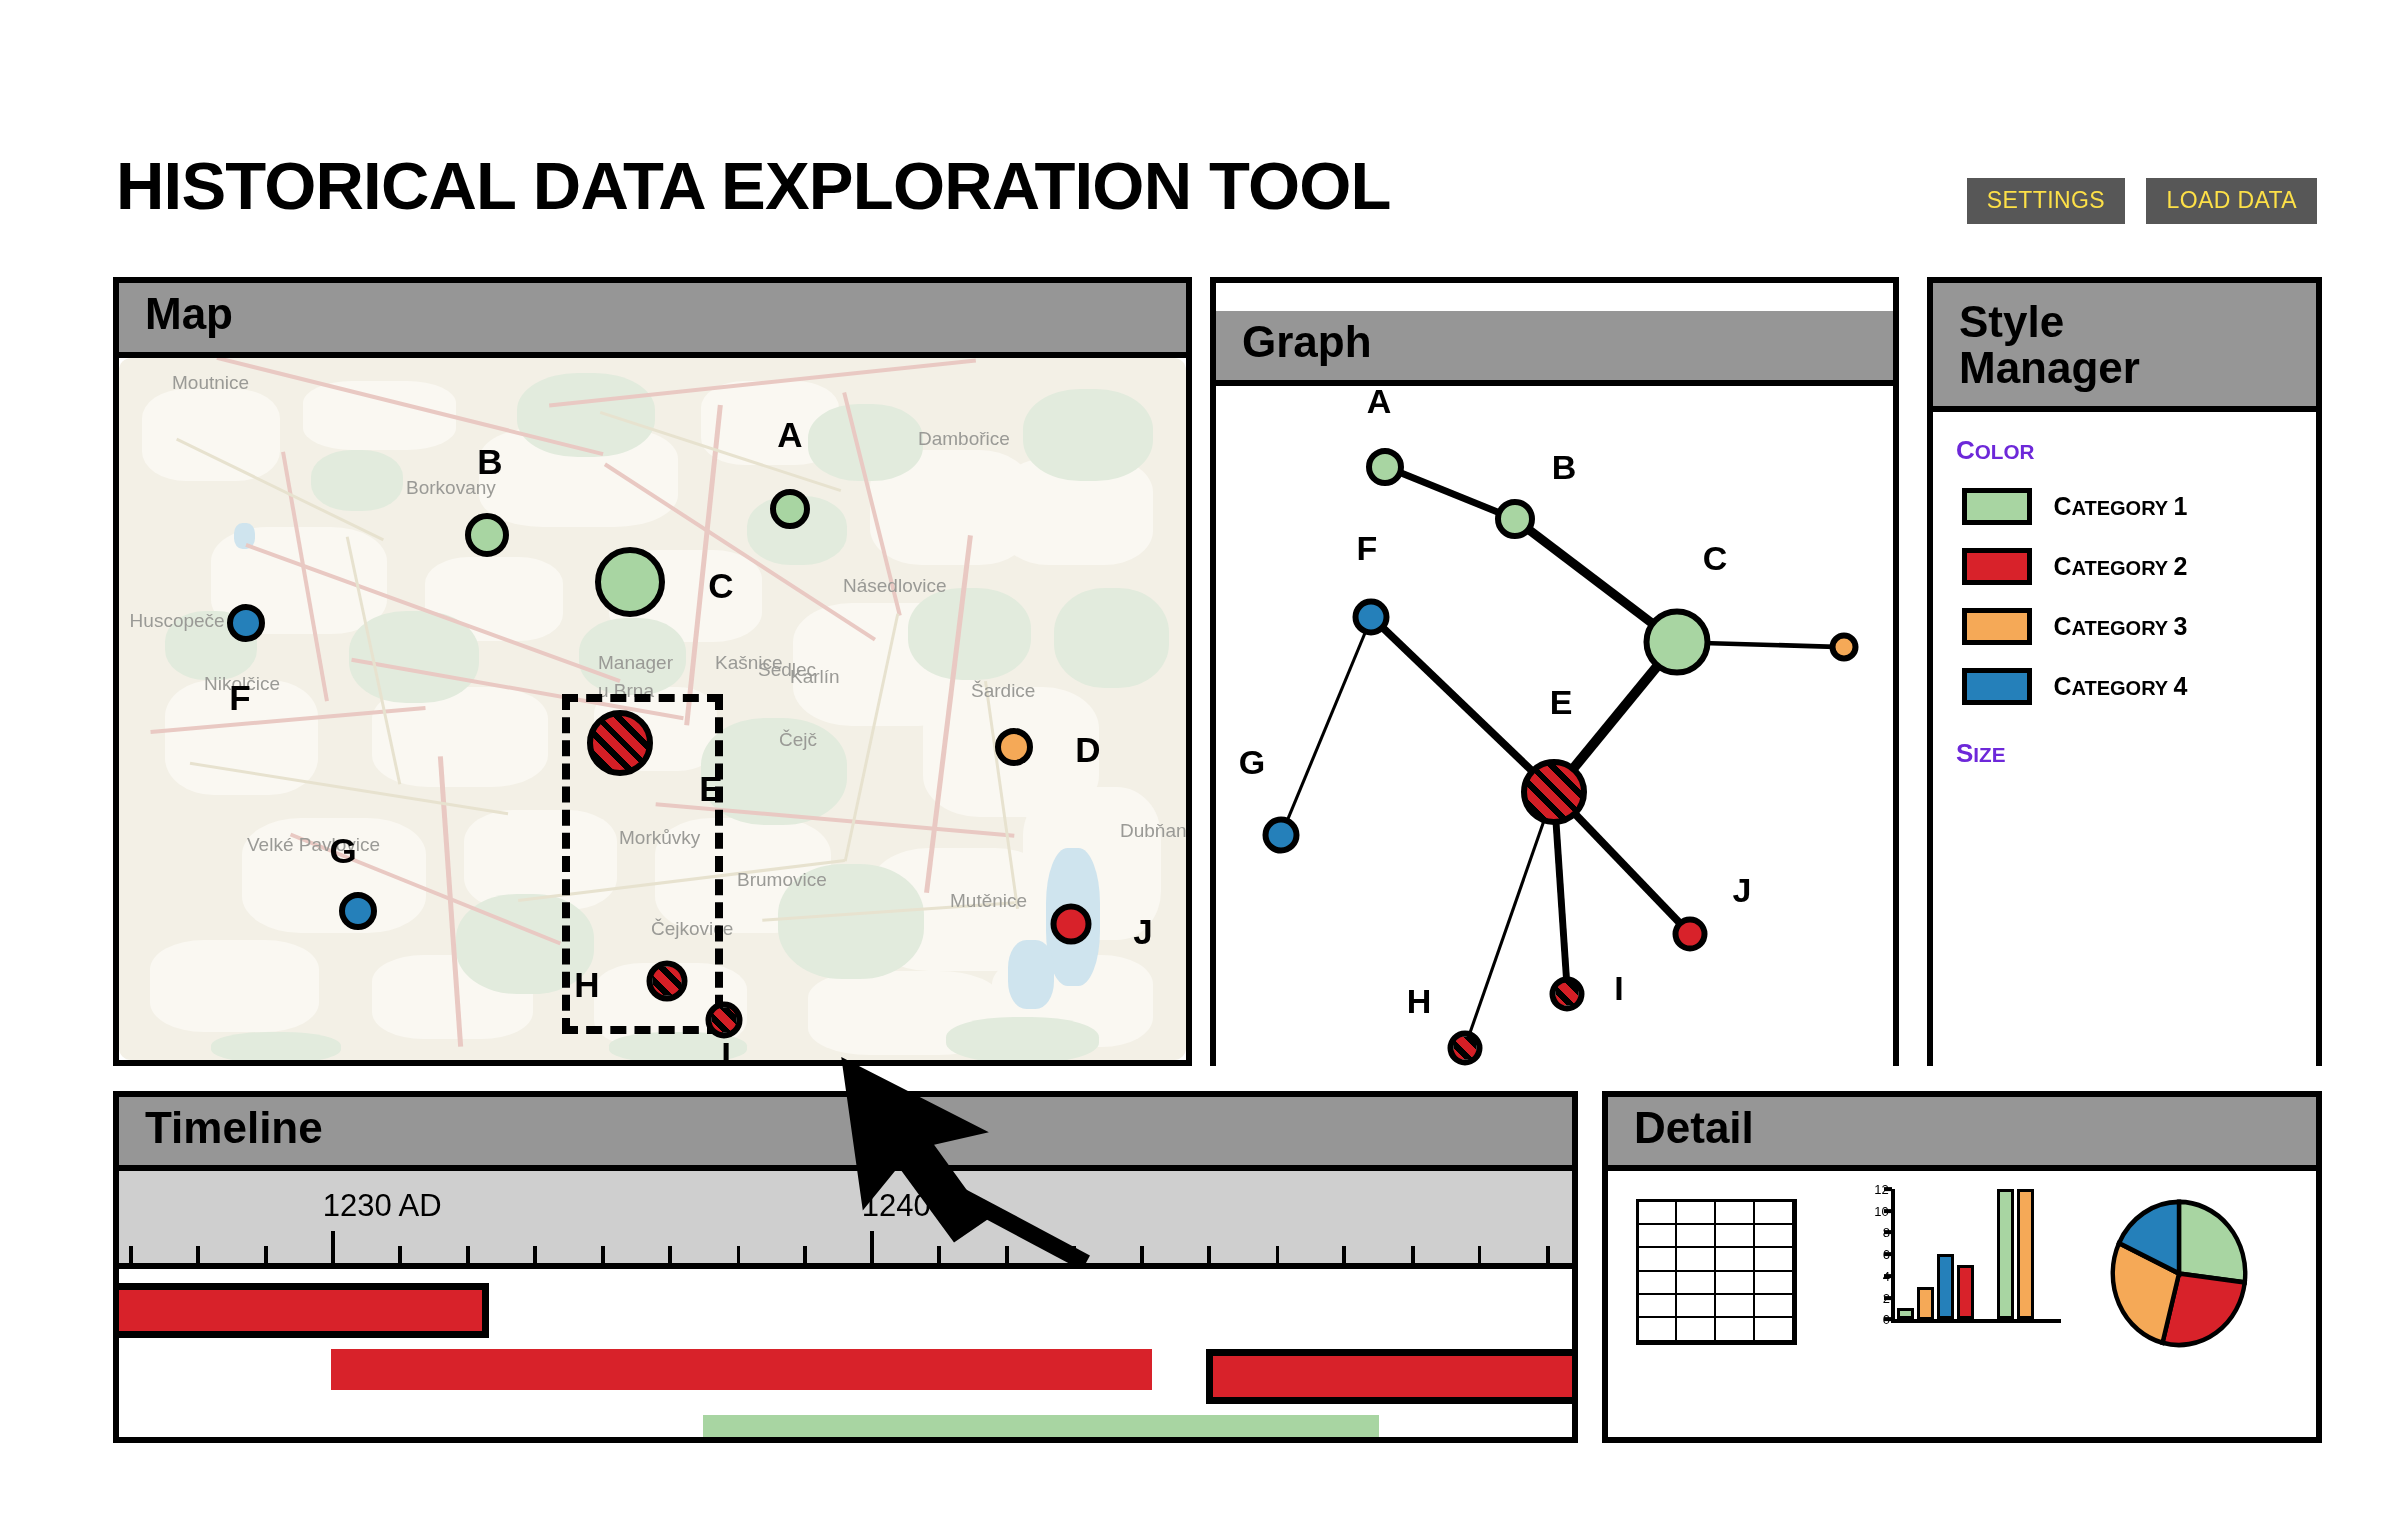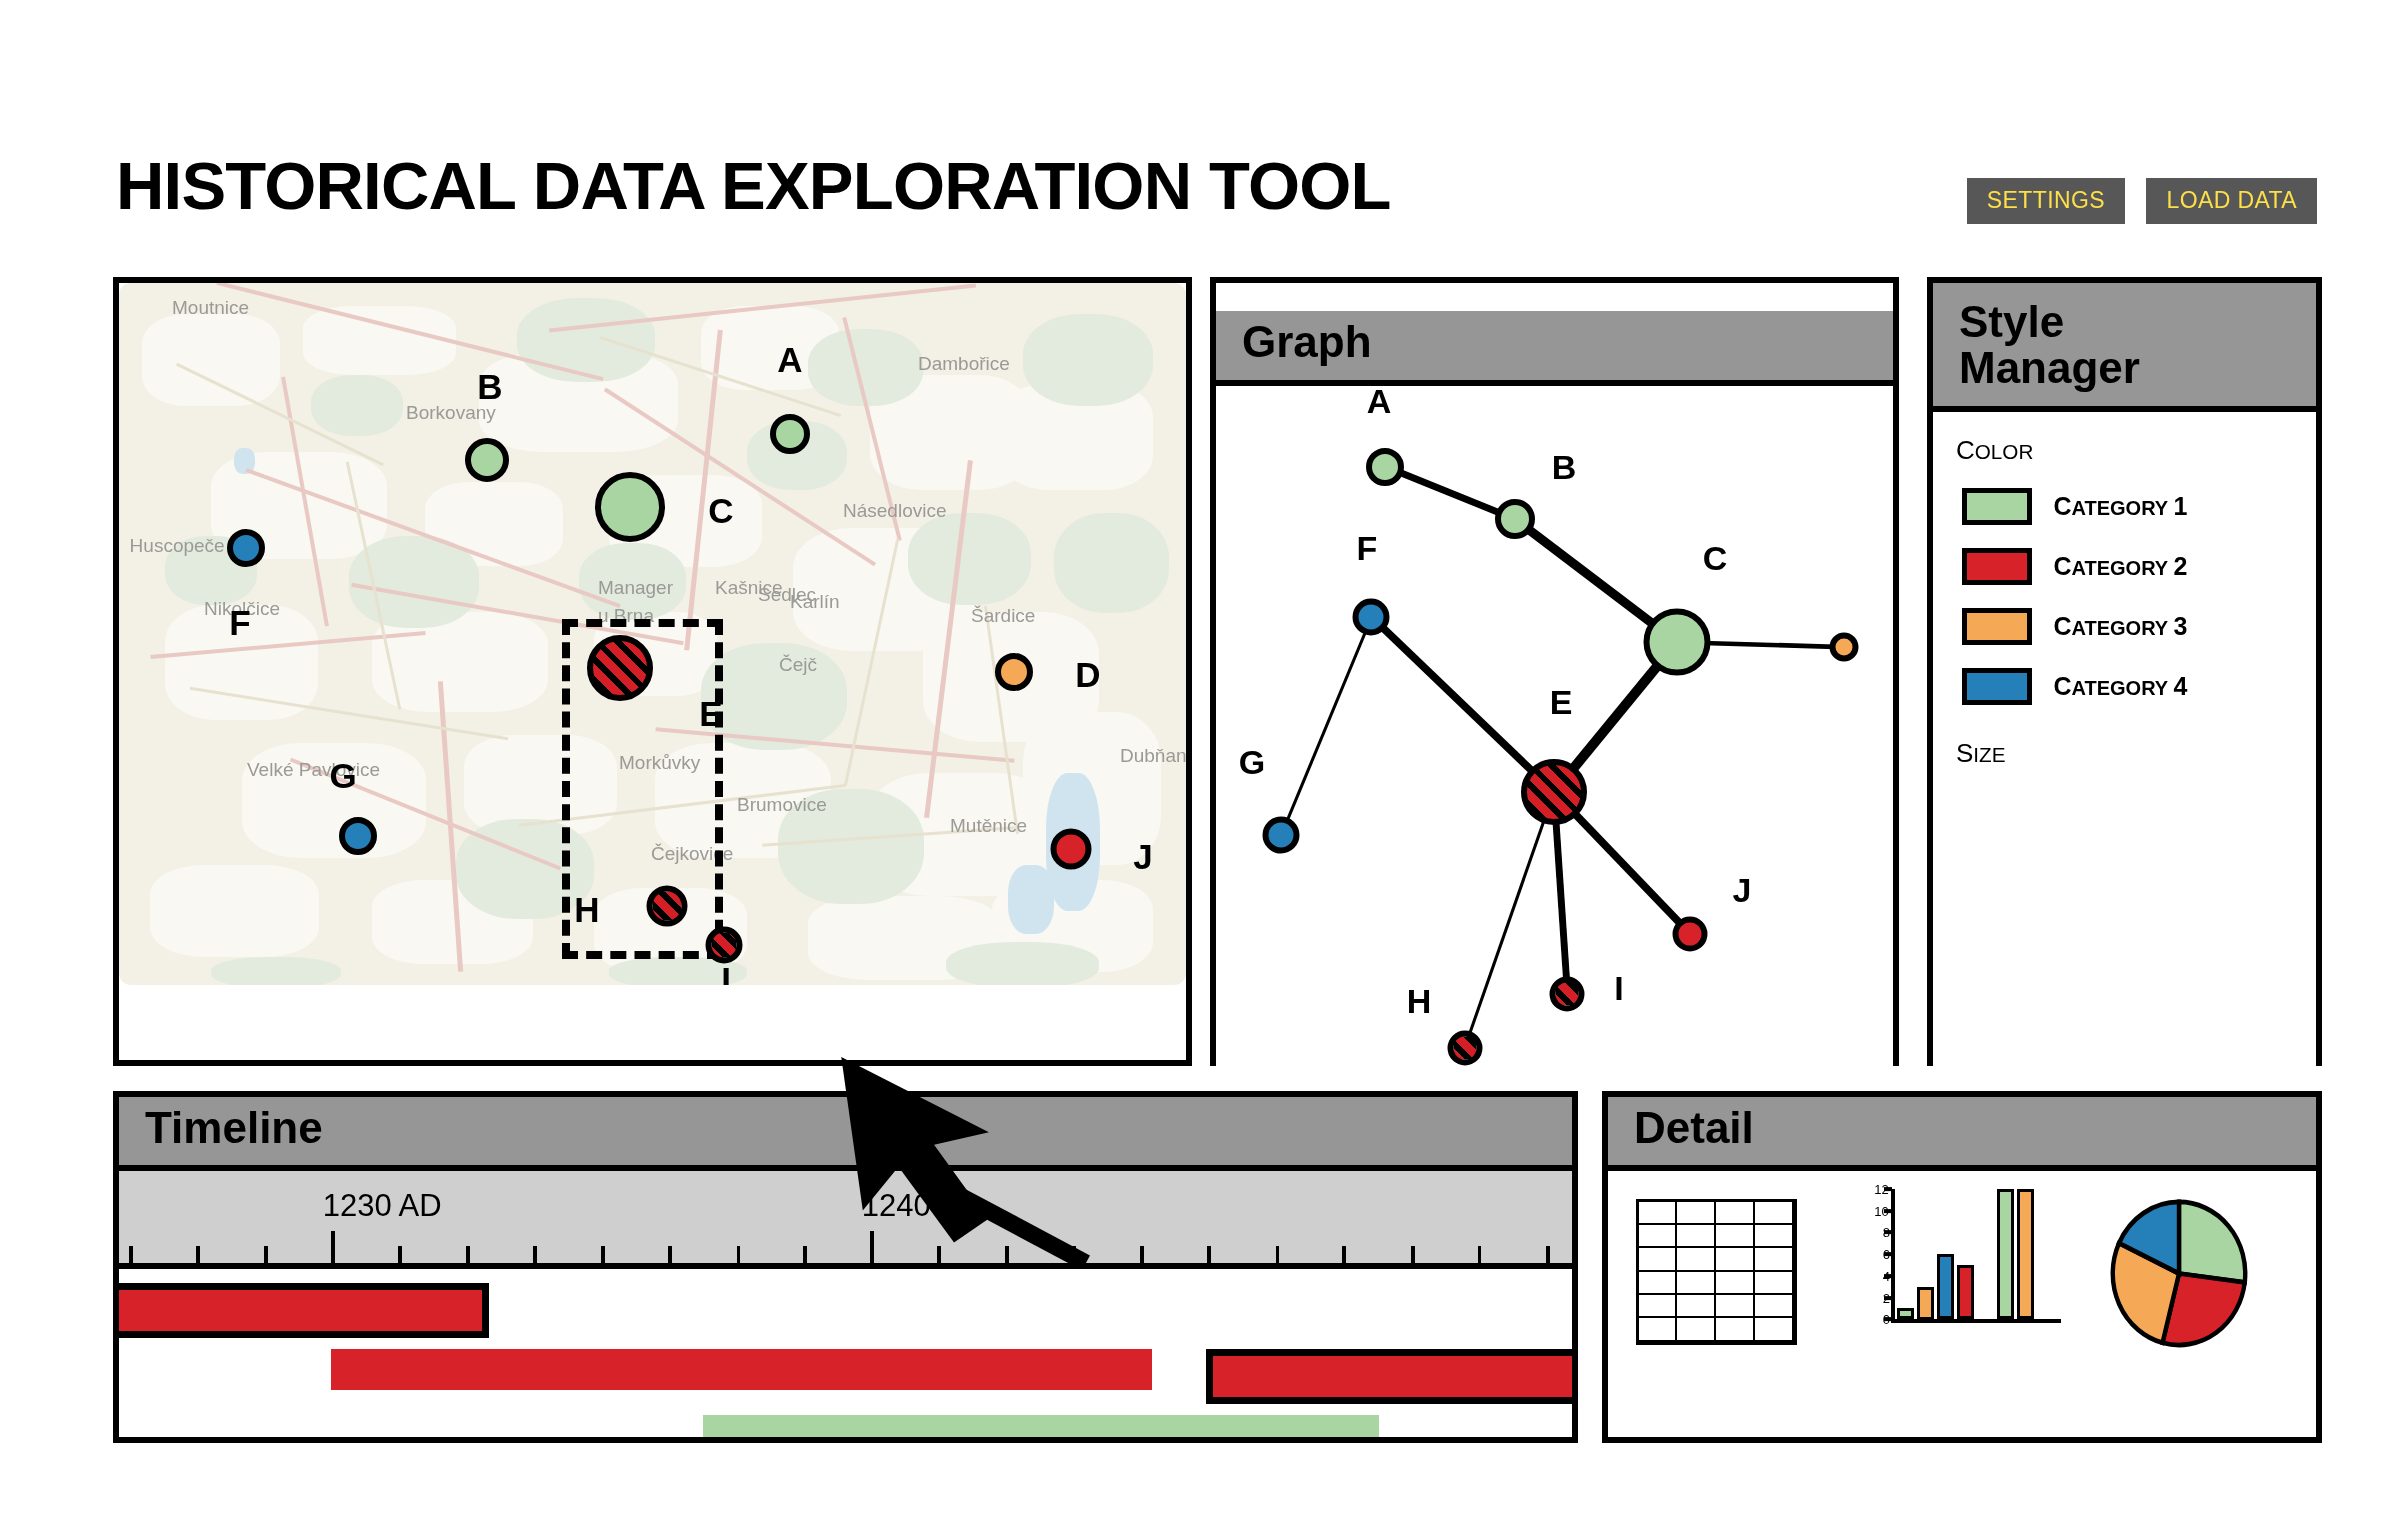--- a/index.html
+++ b/index.html
@@ -47,21 +47,21 @@
   #graph-body{height:calc(100% - 75px);}
   .gnode{position:absolute;border-radius:50%;border:6.1px solid #000;box-sizing:border-box;
          transform:translate(-50%,-50%);}
   .glab{position:absolute;font-size:34px;font-weight:700;color:#000;
          transform:translate(-50%,-50%);}
 
   
   #style-panel{left:1927px;top:277px;width:395px;height:789px;}
   #style-header{height:129px;flex-direction:column;padding-top:16px;}
   #style-body{height:calc(100% - 129px);padding:18.4px 0 0 18.4px;}
-  .sec-title{font-size:26px;font-weight:400;color:#000000;margin:4.6px 0 10.7px 4.6px;}
+  .sec-title{font-size:26px;font-weight:700;color:#6d28d9;margin:4.6px 0 10.7px 4.6px;}
   .sec-title .sc{font-size:20.7px;}
   .legend-row{display:flex;align-items:center;height:60px;padding-left:10.7px;cursor:pointer;}
   .swatch{width:70px;height:37px;border:5.4px solid #000;box-sizing:border-box;margin-right:21.4px;}
   .legend-lab{font-size:25px;font-weight:700;color:#000;white-space:nowrap;}
   .legend-lab .sc{font-size:20px;}
   .size-row{display:flex;align-items:center;height:60px;padding-left:4.6px;cursor:pointer;}
   .size-dot{background:#9d9d9d;border:5.4px solid #000;border-radius:50%;box-sizing:border-box;}
   .size-wrap{width:83px;display:flex;justify-content:center;align-items:center;}
   .size-lab{font-size:25px;font-weight:700;color:#000;white-space:nowrap;margin-left:9.2px;}
   .size-lab .sc{font-size:20px;}
@@ -102,20 +102,23 @@
 </head>
 <body>
 
 <div id="app-title">HISTORICAL DATA EXPLORATION TOOL</div>
 <div id="toolbar">
     <div class="tool-btn">SETTINGS</div>
     <div class="tool-btn">LOAD DATA</div>
   </div>
 
 <div class="panel" id="map-panel">
+  <div class="panel-header" id="map-header">
+    <span class="panel-title">Map</span>
+  </div>
   <div class="panel-body" id="map-body">
     <div id="map-canvas">
         <div class="mwhite" style="left: 23px; top: 31px; width: 138px; height: 92px;"></div>
         <div class="mwhite" style="left: 184px; top: 23px; width: 153px; height: 69px;"></div>
         <div class="mwhite" style="left: 360px; top: 69px; width: 199px; height: 100px;"></div>
         <div class="mwhite" style="left: 582px; top: 23px; width: 138px; height: 84px;"></div>
         <div class="mwhite" style="left: 751px; top: 92px; width: 161px; height: 115px;"></div>
         <div class="mwhite" style="left: 92px; top: 169px; width: 176px; height: 107px;"></div>
         <div class="mwhite" style="left: 306px; top: 199px; width: 138px; height: 84px;"></div>
         <div class="mwhite" style="left: 490px; top: 192px; width: 153px; height: 92px;"></div>

